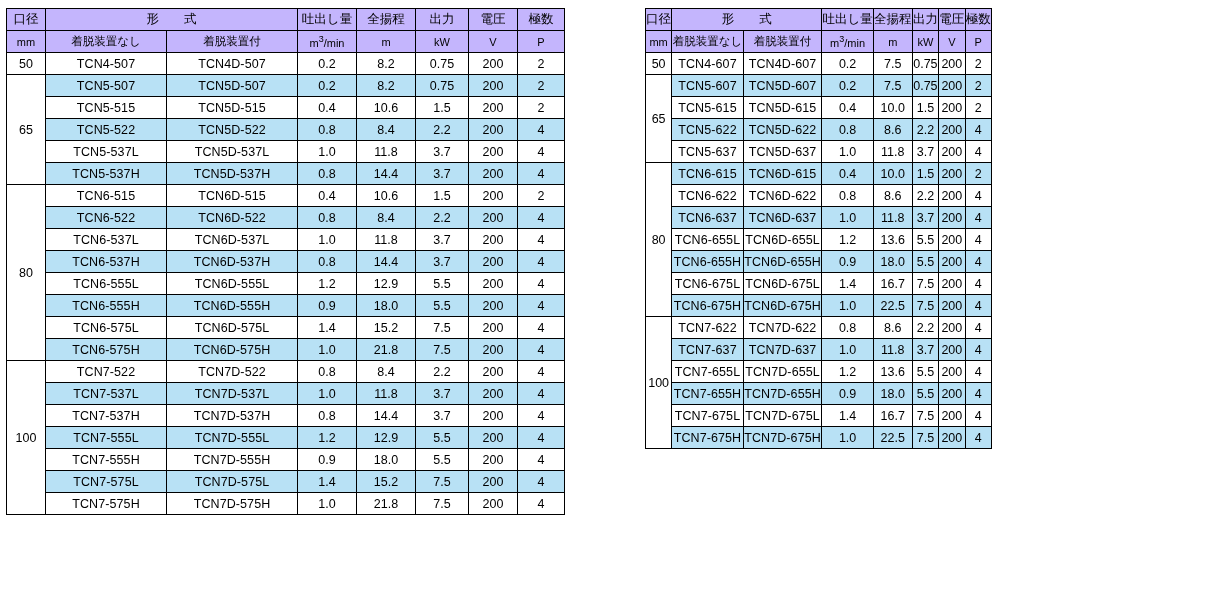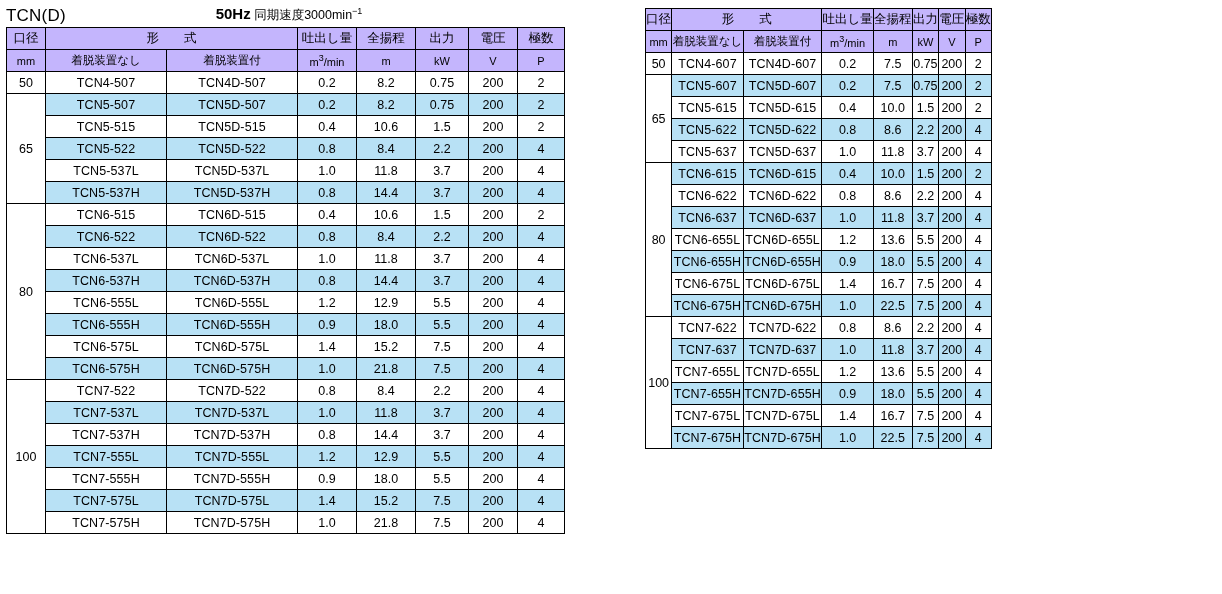--- a/index.html
+++ b/index.html
@@ -72,24 +72,20 @@
 </style>
 </head>
 <body>
 
 <div class="page">
 
   <div class="title">TCN(D)</div>
 
   <div class="block left">
     <div class="hz-head">
-      <div class="l1">
-        <b>50Hz</b>
-        <span>同期速度3000min</span><sup>−1</sup>
-      </div>
     </div>
 
     <table class="spec">
       <thead>
         <tr>
           <td class="hdr c-bore">口径</td>
           <td class="hdr" colspan="2">形　　式</td>
           <td class="hdr c-flow">吐出し量</td>
           <td class="hdr c-head">全揚程</td>
           <td class="hdr c-kw">出力</td>

